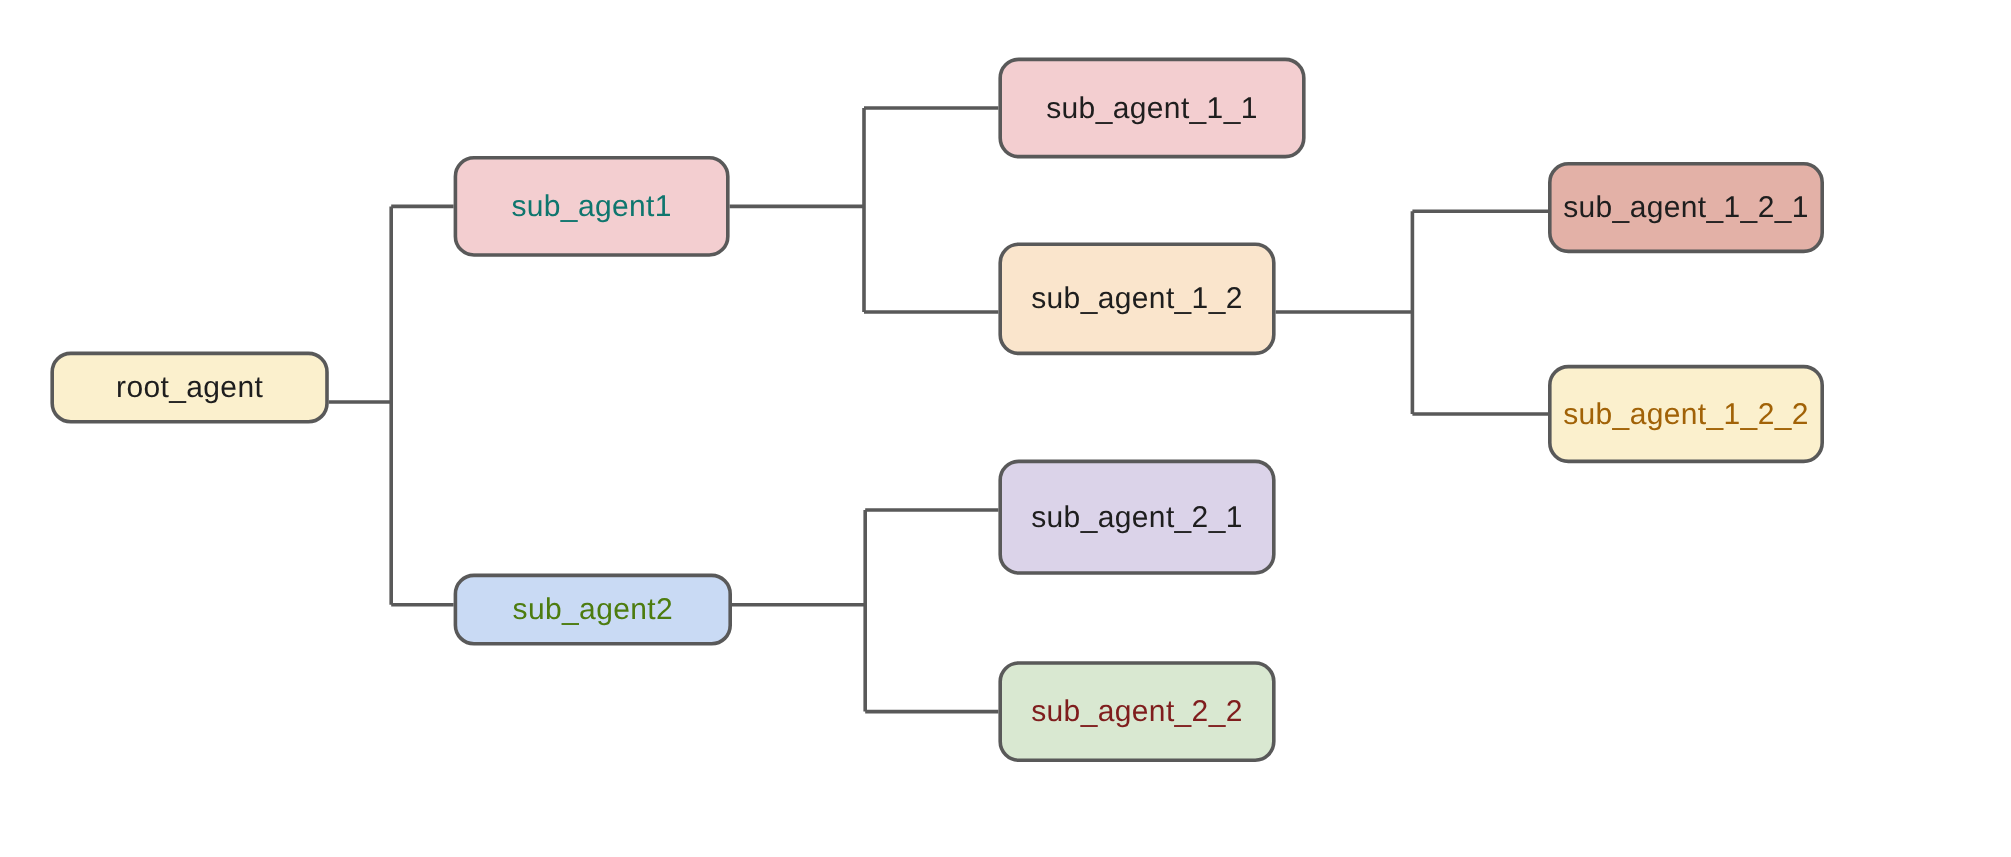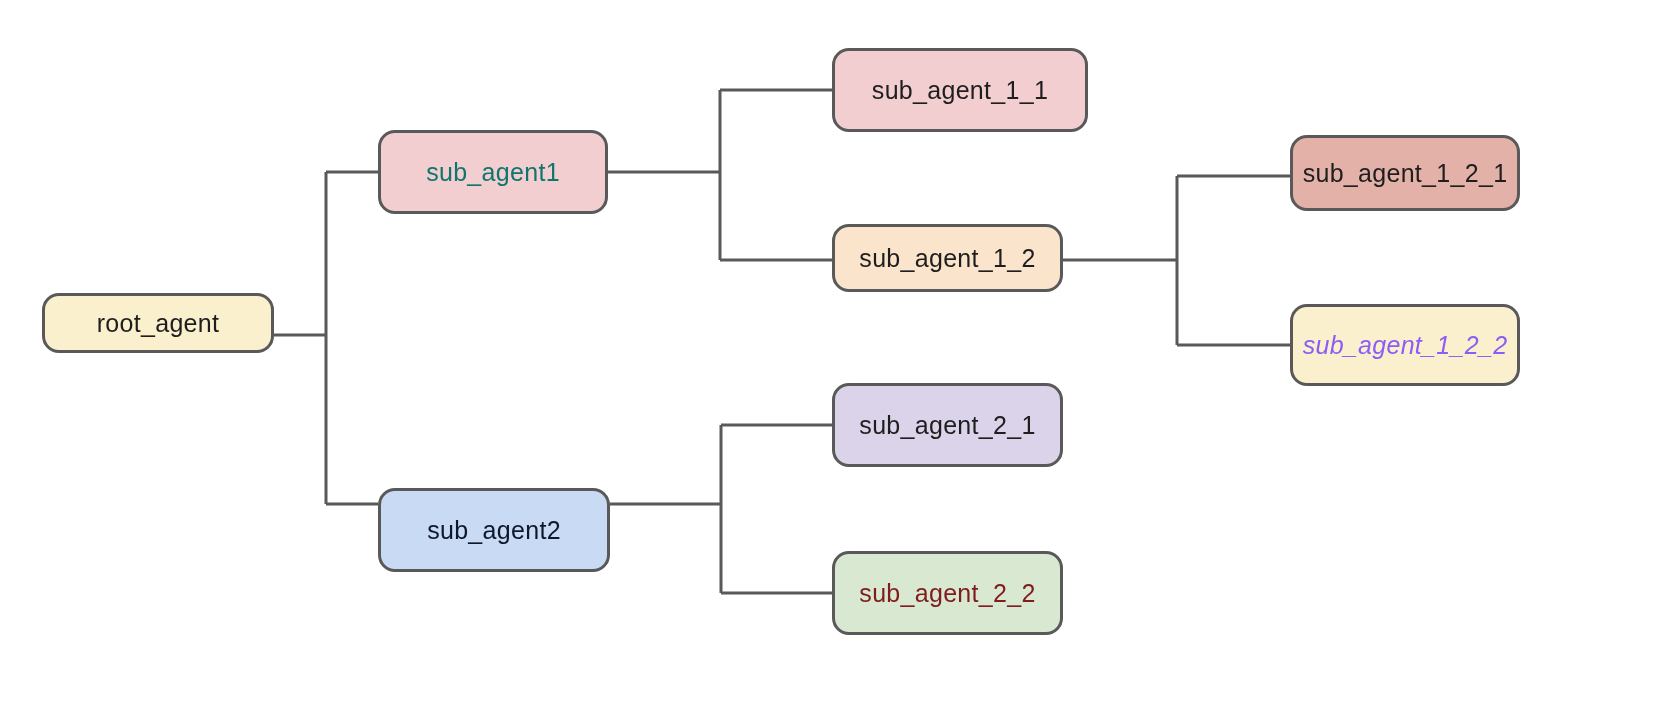--- a/index.html
+++ b/index.html
@@ -53,35 +53,35 @@
       <path d="M 1063 260 H 1177 M 1177 176 V 345 M 1177 176 H 1290 M 1177 345 H 1290" fill="none" stroke="#595959" stroke-width="3"></path>
       <path d="M 610 504 H 721 M 721 425 V 593 M 721 425 H 832 M 721 593 H 832" fill="none" stroke="#595959" stroke-width="3"></path>
     </svg>
   <div id="nodes">
       <div class="node" style="left: 42px; top: 293px; width: 232px; height: 60px; background: rgb(251, 240, 205); border-color: rgb(89, 89, 89); color: rgb(30, 30, 30);">
         <span>root_agent</span>
       </div>
       <div class="node" style="left: 378px; top: 130px; width: 230px; height: 84px; background: rgb(243, 206, 208); border-color: rgb(89, 89, 89); color: #0f766e;">
         <span>sub_agent1</span>
       </div>
-      <div class="node" style="left: 378px; top: 488px; width: 232px; height: 84px; background: rgb(201, 218, 244); border-color: rgb(89, 89, 89); color: #0f172a;">
+      <div class="node" style="left: 378px; top: 478px; width: 232px; height: 60px; background: rgb(201, 218, 244); border-color: rgb(89, 89, 89); color: #4d7c0f;">
         <span>sub_agent2</span>
       </div>
       <div class="node" style="left: 832px; top: 48px; width: 256px; height: 84px; background: rgb(243, 206, 208); border-color: rgb(89, 89, 89); color: rgb(30, 30, 30);">
         <span>sub_agent_1_1</span>
       </div>
-      <div class="node" style="left: 832px; top: 224px; width: 231px; height: 68px; background: rgb(250, 229, 204); border-color: rgb(89, 89, 89); color: rgb(30, 30, 30);">
+      <div class="node" style="left: 832px; top: 202px; width: 231px; height: 94px; background: rgb(250, 229, 204); border-color: rgb(89, 89, 89); color: rgb(30, 30, 30);">
         <span>sub_agent_1_2</span>
       </div>
       <div class="node" style="left: 1290px; top: 135px; width: 230px; height: 76px; background: rgb(227, 177, 167); border-color: rgb(89, 89, 89); color: rgb(30, 30, 30);">
         <span>sub_agent_1_2_1</span>
       </div>
-      <div class="node" style="left: 1290px; top: 304px; width: 230px; height: 82px; background: rgb(251, 240, 205); border-color: rgb(89, 89, 89); color: #8b5cf6; font-style: italic;">
+      <div class="node" style="left: 1290px; top: 304px; width: 230px; height: 82px; background: rgb(251, 240, 205); border-color: rgb(89, 89, 89); color: #a16207;">
         <span>sub_agent_1_2_2</span>
       </div>
-      <div class="node" style="left: 832px; top: 383px; width: 231px; height: 84px; background: rgb(219, 211, 233); border-color: rgb(89, 89, 89); color: rgb(30, 30, 30);">
+      <div class="node" style="left: 832px; top: 383px; width: 231px; height: 96px; background: rgb(219, 211, 233); border-color: rgb(89, 89, 89); color: rgb(30, 30, 30);">
         <span>sub_agent_2_1</span>
       </div>
       <div class="node" style="left: 832px; top: 551px; width: 231px; height: 84px; background: rgb(217, 232, 209); border-color: rgb(89, 89, 89); color: #7f1d1d;">
         <span>sub_agent_2_2</span>
       </div>
     </div>
 </div>
 
 </body></html>

